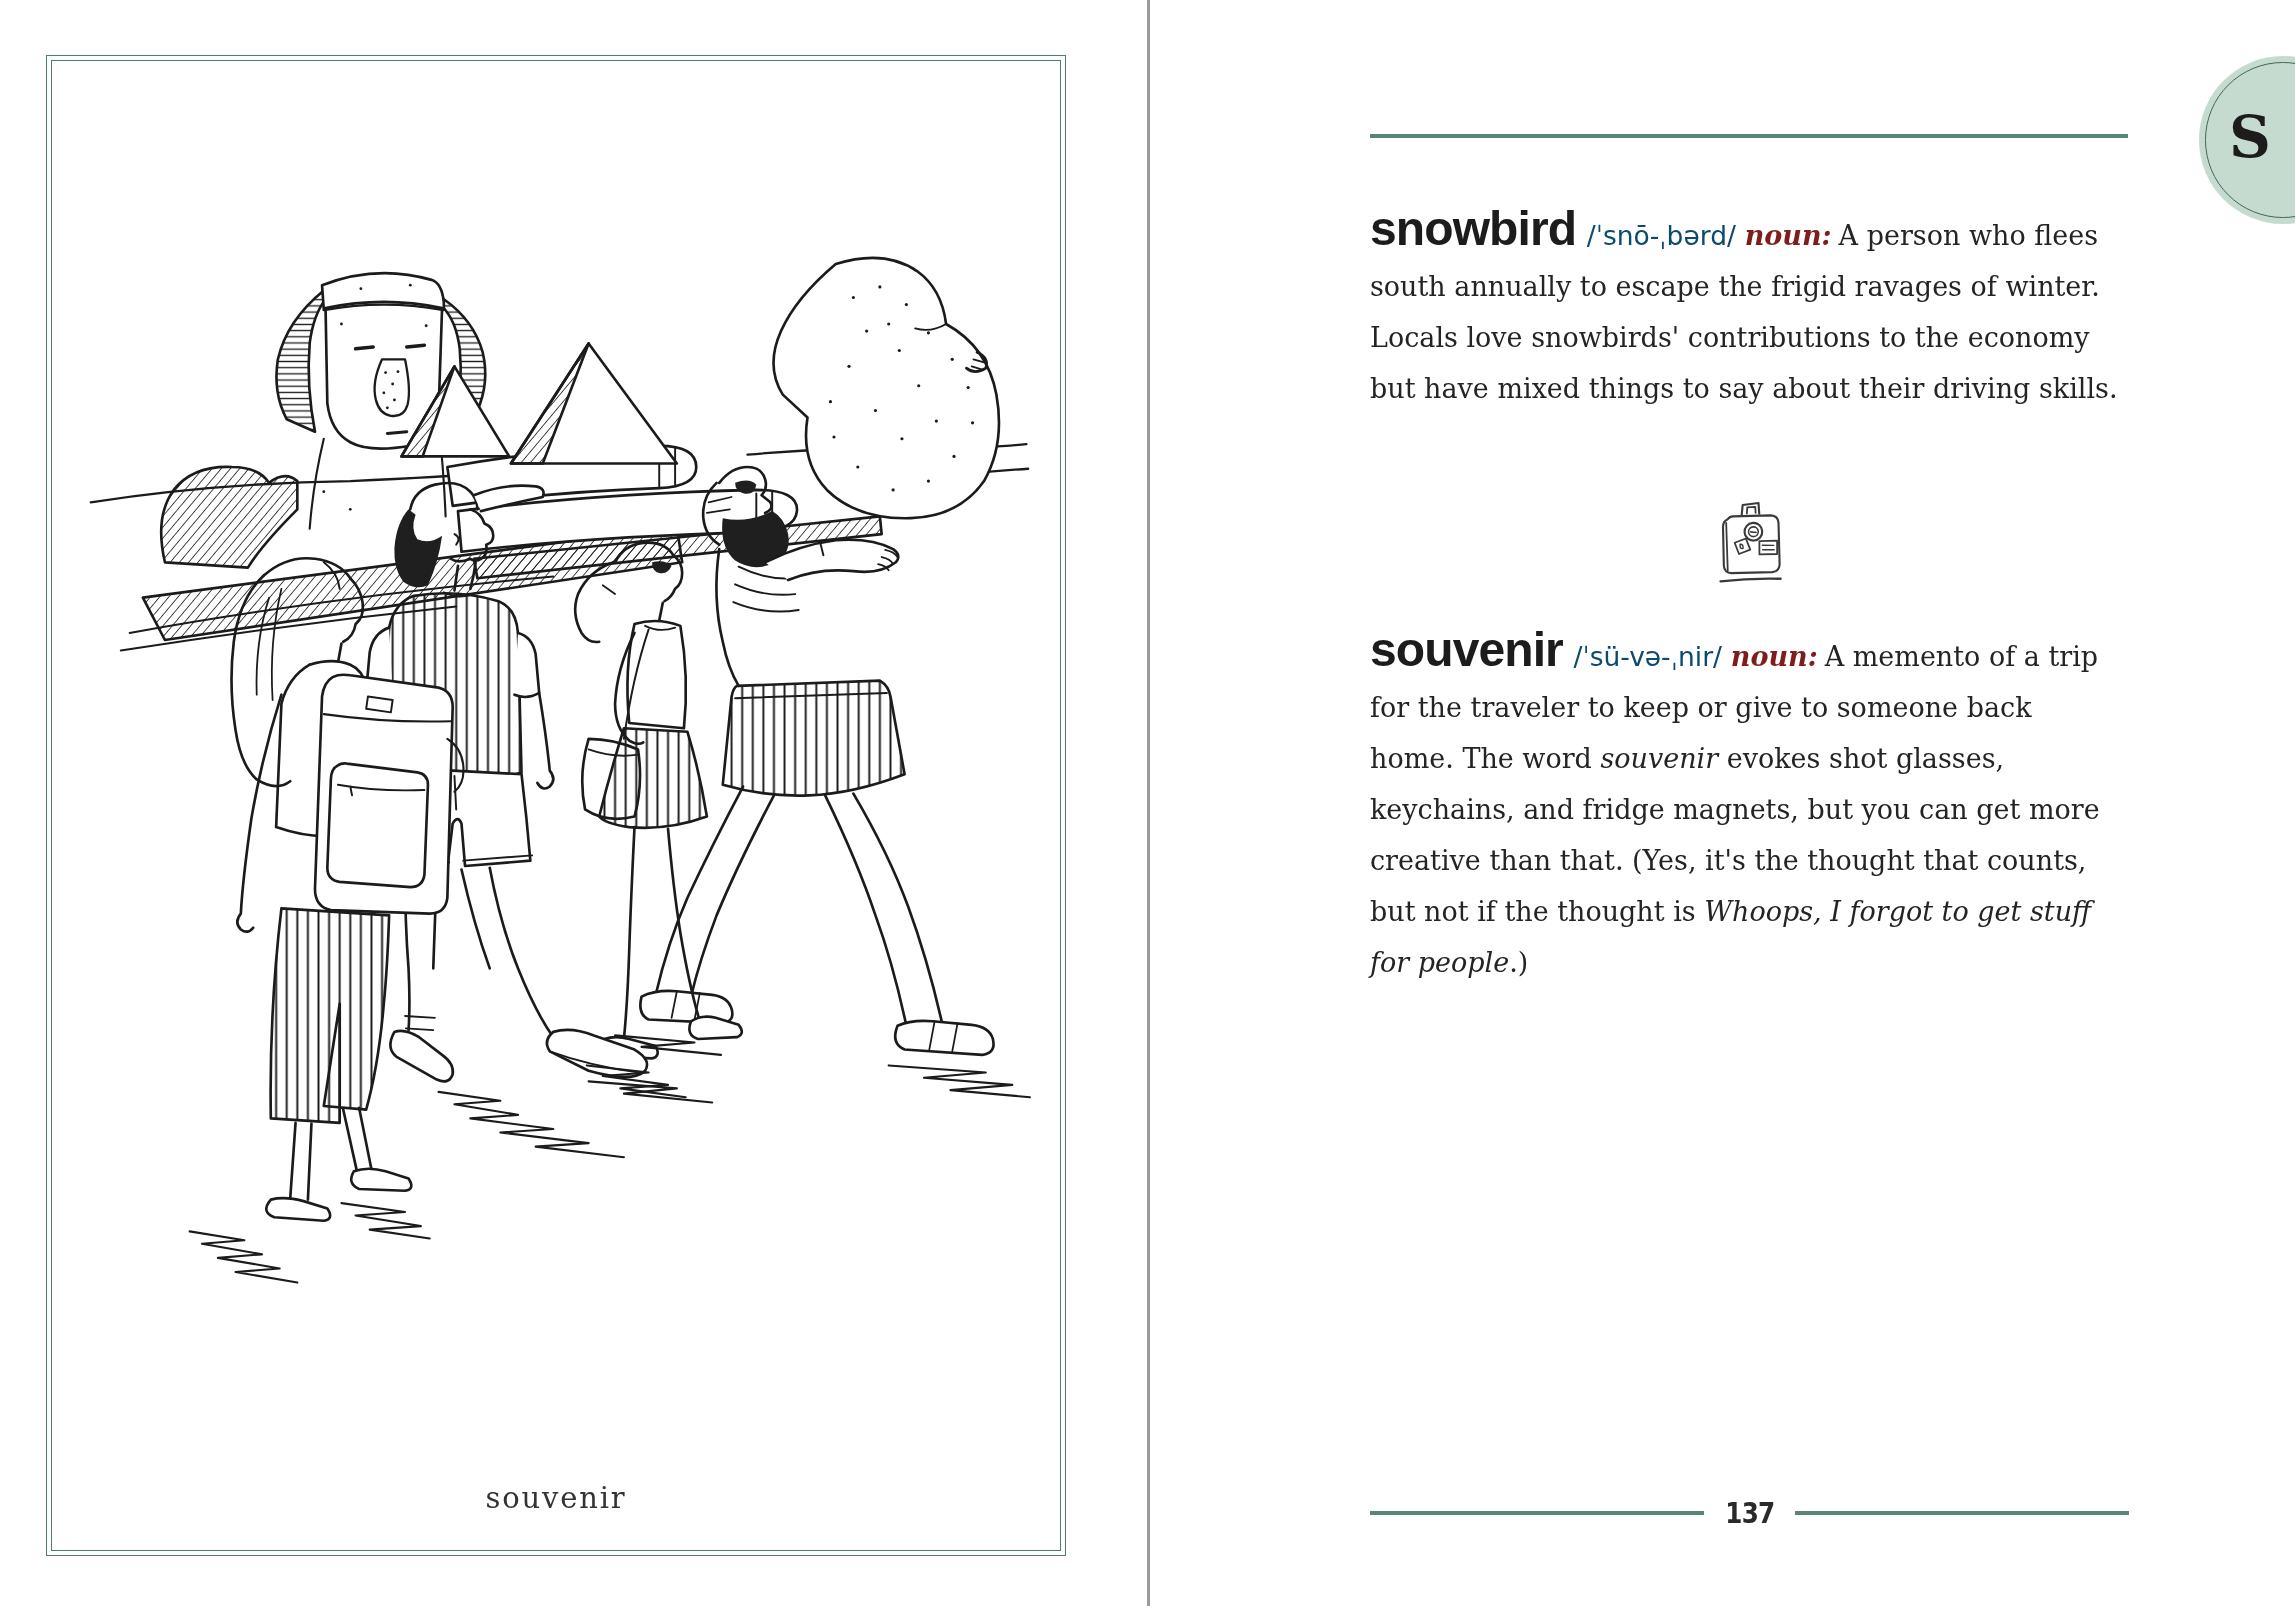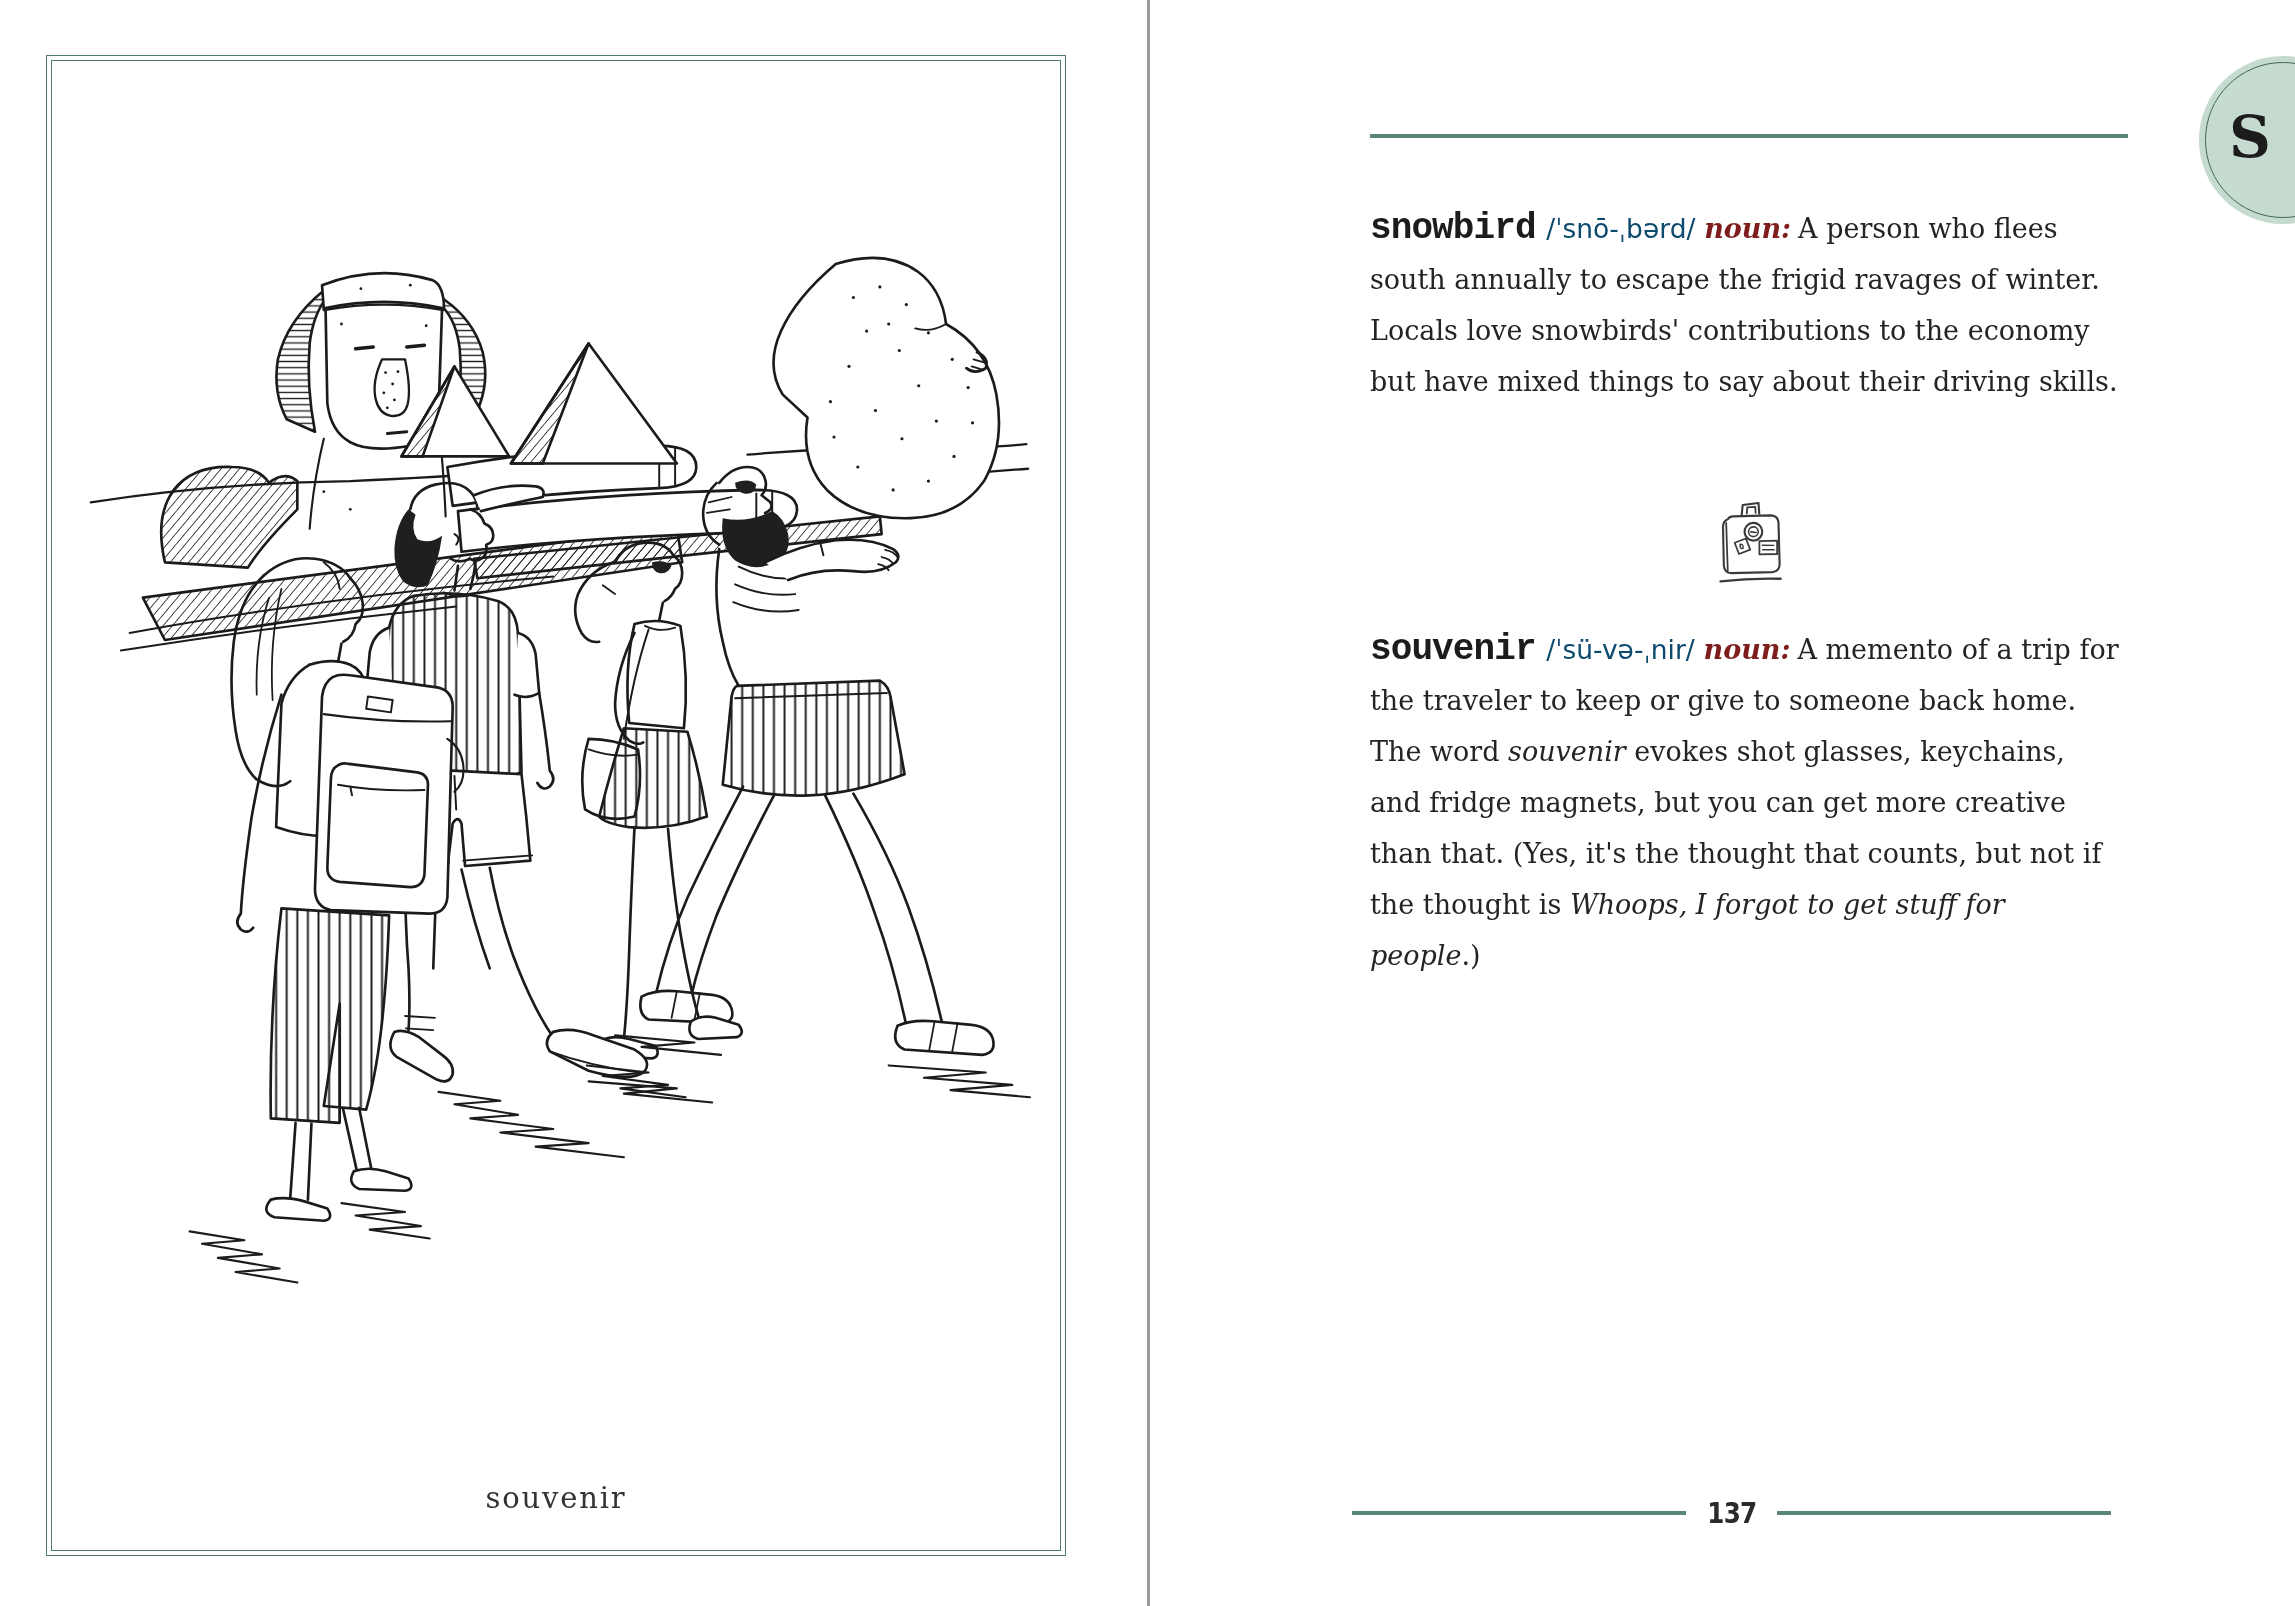--- a/index.html
+++ b/index.html
@@ -32,29 +32,29 @@
   
   .right-page{position:absolute;left:1148px;top:0;width:1148px;height:1607px;}
   .top-rule{position:absolute;left:222px;top:134px;width:758px;height:4.4px;background:#578677;}
 
   .entry{
     position:absolute;left:222px;width:752px;margin:0;
     font-size:27px;line-height:51px;color:#242424;text-align:left;
   }
   .entry-0{top:203px;}
   .entry-1{top:624px;}
-  .word{font-family:Liberation Mono, monospace;font-weight:bold;font-size:36px;color:#1c1c1c;margin-right:10.6px;letter-spacing:-0.9px;}
+  .word{font-family:Liberation Sans, sans-serif;font-weight:bold;font-size:48px;color:#1c1c1c;margin-right:10.6px;letter-spacing:-0.9px;}
   .pron{font-family:"DejaVu Sans", sans-serif;font-size:26.5px;color:#0c4a6e;margin-right:8.8px;}
   .pos{font-weight:bold;font-style:italic;margin-right:7px;color:#7f1d1d;}
   .def .italic{font-style:italic;}
 
   .icon-divider{position:absolute;left:569px;top:500px;width:69px;height:85px;}
 
   .pagefoot{
-    position:absolute;left:204px;top:1496px;width:759px;
+    position:absolute;left:222px;top:1496px;width:759px;
     display:flex;align-items:center;gap:17px;
   }
   .frule{flex:1;height:4.4px;background:#578677;}
   .pnum{
     font-family:"DejaVu Sans", sans-serif;font-weight:bold;font-size:29px;color:#2a2a2a;
     display:inline-block;transform:scaleX(.85);letter-spacing:-0.9px;
   }
 
   
   .tab{

